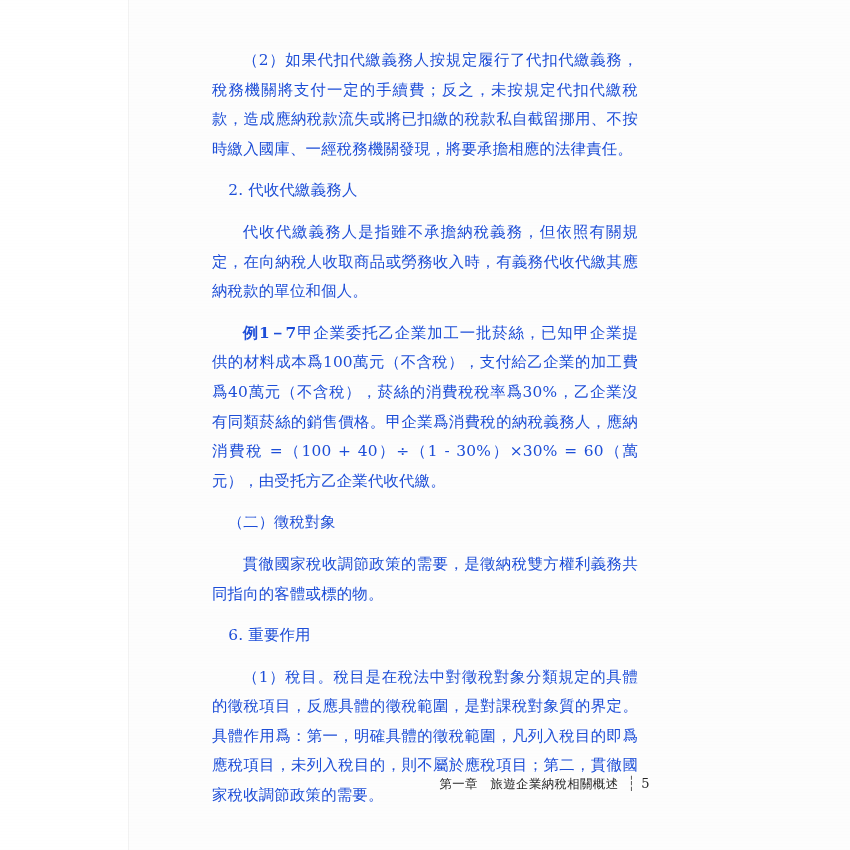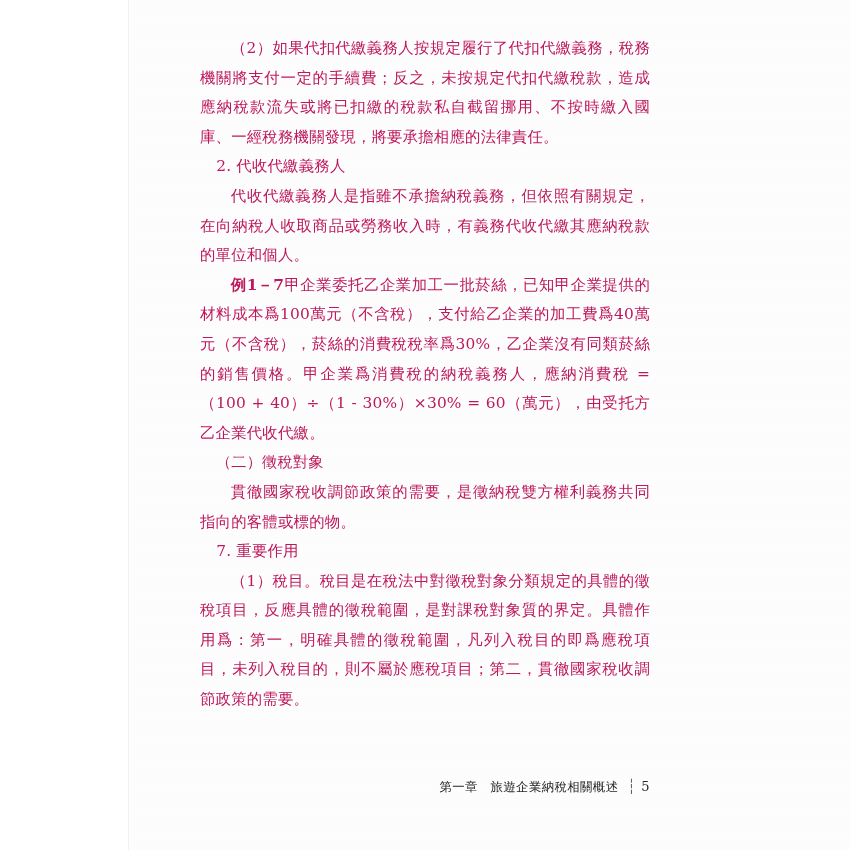--- a/index.html
+++ b/index.html
@@ -34,24 +34,24 @@
   }
 
   .text-column {
     position: absolute;
     left: 200px;
     top: 34px;
     width: 450px;
   }
 
   p.para {
-    margin: 0;
+    margin: 12px;
     font-size: 15.4px;
     line-height: 29.6px;
-    color: #be185d;
+    color: #1d4ed8;
     text-align: justify;
     text-align-last: left;
     letter-spacing: 0.2px;
     font-family: "DejaVu Serif", "Liberation Serif", serif;
     text-justify: inter-character;
     white-space: pre-wrap;
   }
 
   p.indent2 { text-indent: 2em; }
 
@@ -73,21 +73,21 @@
   .b { font-weight: bold; }
 
   
   .footer {
     position: absolute;
     left: 200px;
     top: 775px;
     width: 450px;
     text-align: right;
     font-size: 12.4px;
-    line-height: 23px;
+    line-height: 18px;
     color: #252525;
     letter-spacing: 0.4px;
     font-family: "DejaVu Serif", "Liberation Serif", serif;
   }
   .footer .chapter { margin-right: 5px; }
   .footer .sep {
     display: inline-block;
     margin: 0 6px 0 4px;
     color: #555;
     transform: scaleY(1.1);
@@ -120,21 +120,21 @@
 
     <p class="para indent2">代收代繳義務人是指雖不承擔納稅義務，但依照有關規定，在向納稅人收取商品或勞務收入時，有義務代收代繳其應納稅款的單位和個人。</p>
 
     <p class="para indent2"><span class="b">例1－7</span><span>甲企業委托乙企業加工一批菸絲，已知甲企業提供的材料成本爲100萬元（不含稅），支付給乙企業的加工費爲40萬元（不含稅），菸絲的消費稅稅率爲30%，乙企業沒有同類菸絲的銷售價格。甲企業爲消費稅的納稅義務人，應納消費稅 =（100 + 40）÷（1 - 30%）×30% = 60（萬元），由受托方乙企業代收代繳。</span></p>
 
     <p class="para section-head">（二）徵稅對象</p>
 
 
     <p class="para indent2">貫徹國家稅收調節政策的需要，是徵納稅雙方權利義務共同指向的客體或標的物。</p>
 
-    <p class="para heading-num">7. 重要作用</p>
+    <p class="para heading-num">6. 重要作用</p>
 
 
 
     <p class="para indent2">（1）稅目。稅目是在稅法中對徵稅對象分類規定的具體的徵稅項目，反應具體的徵稅範圍，是對課稅對象質的界定。具體作用爲：第一，明確具體的徵稅範圍，凡列入稅目的即爲應稅項目，未列入稅目的，則不屬於應稅項目；第二，貫徹國家稅收調節政策的需要。</p>
 
   </div>
 
   <div class="footer">
     <span class="chapter">第一章　旅遊企業納稅相關概述</span><span class="sep">┆</span><span class="pageno">5</span>
   </div>

